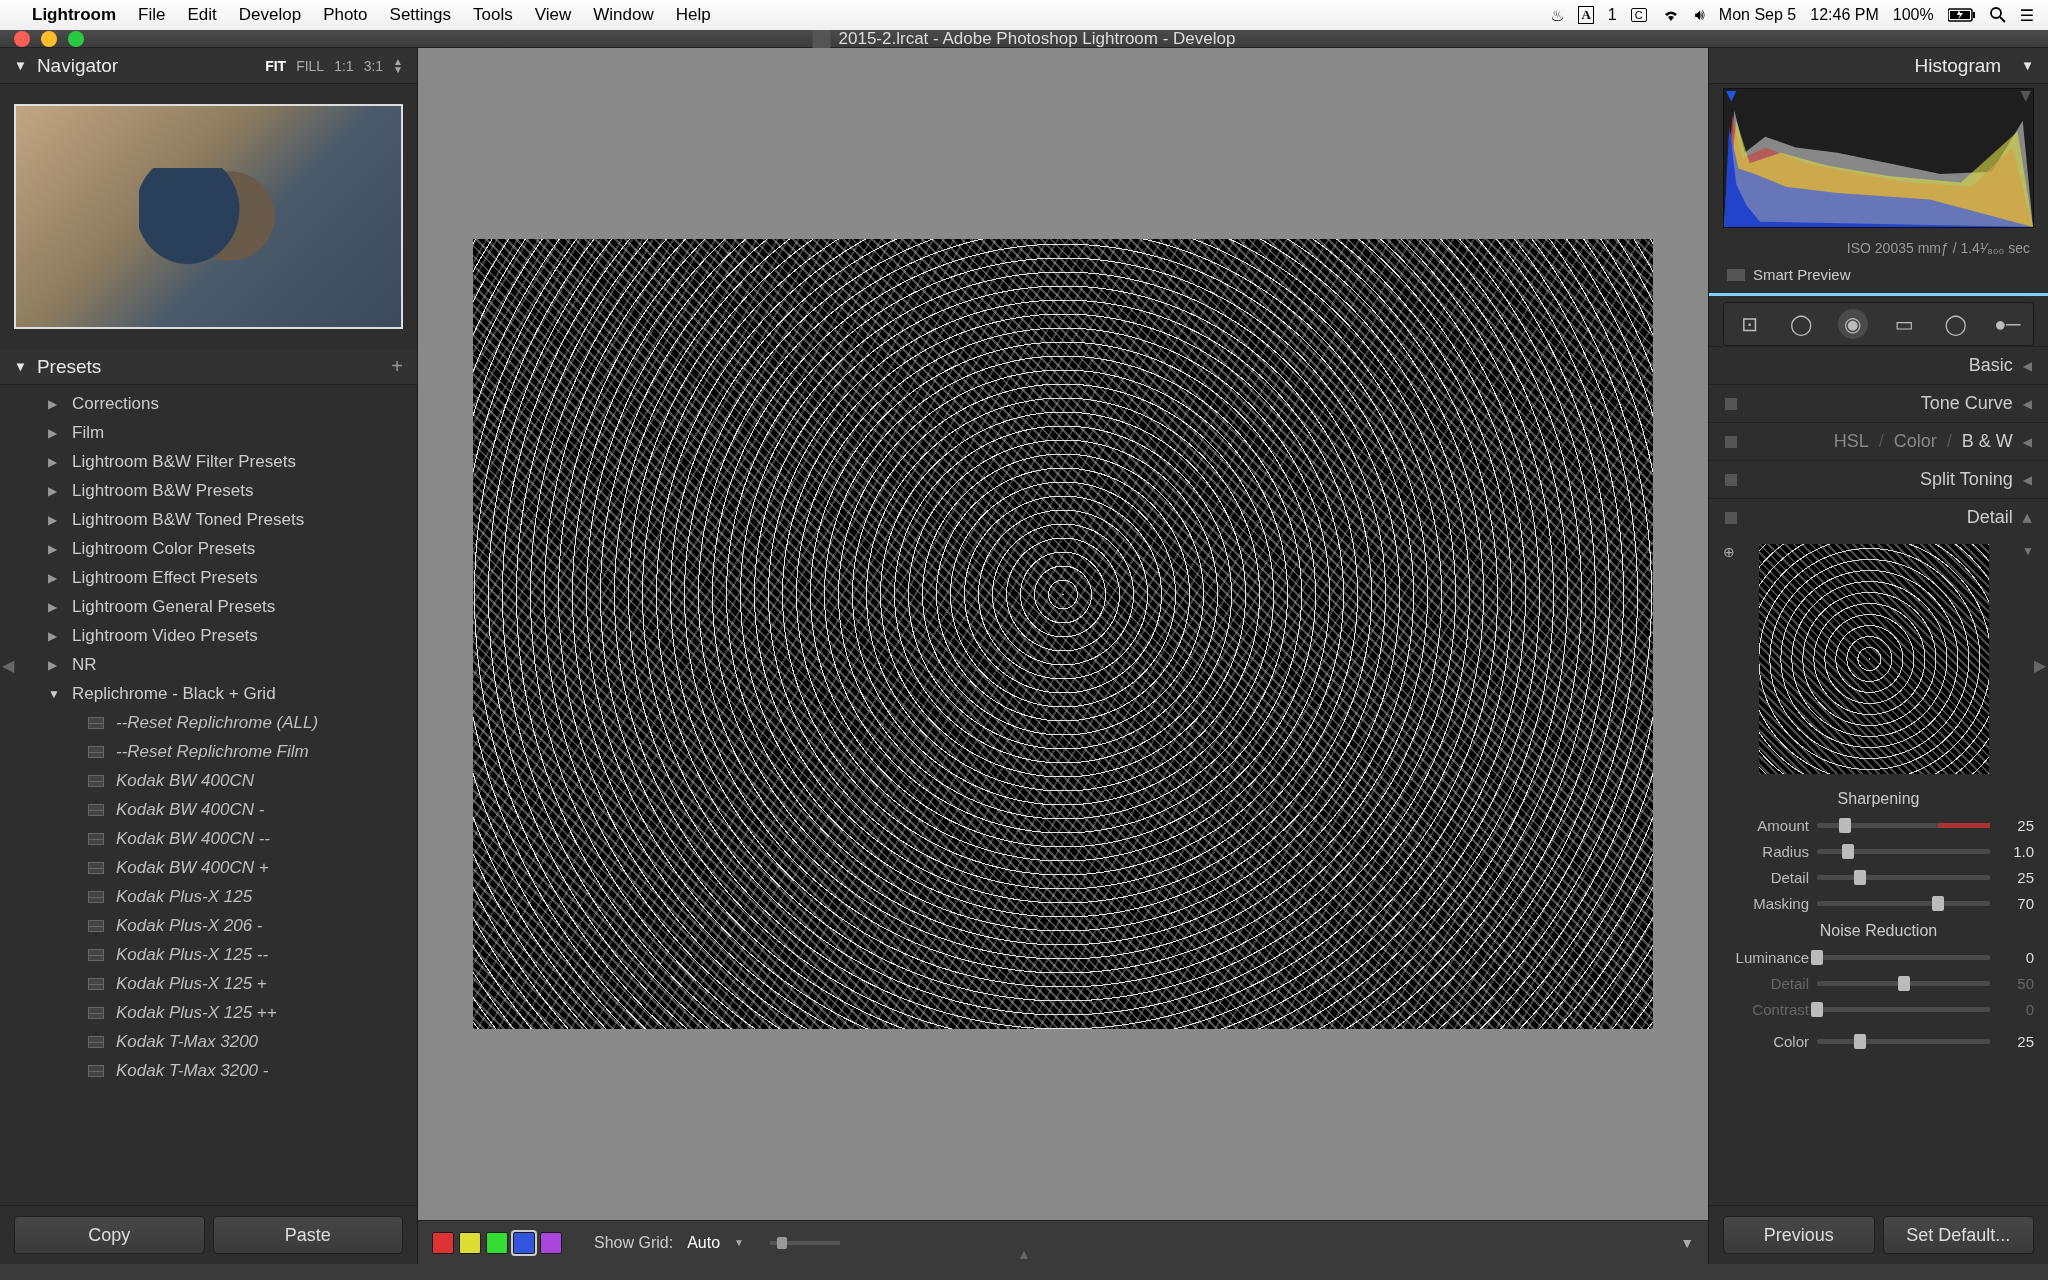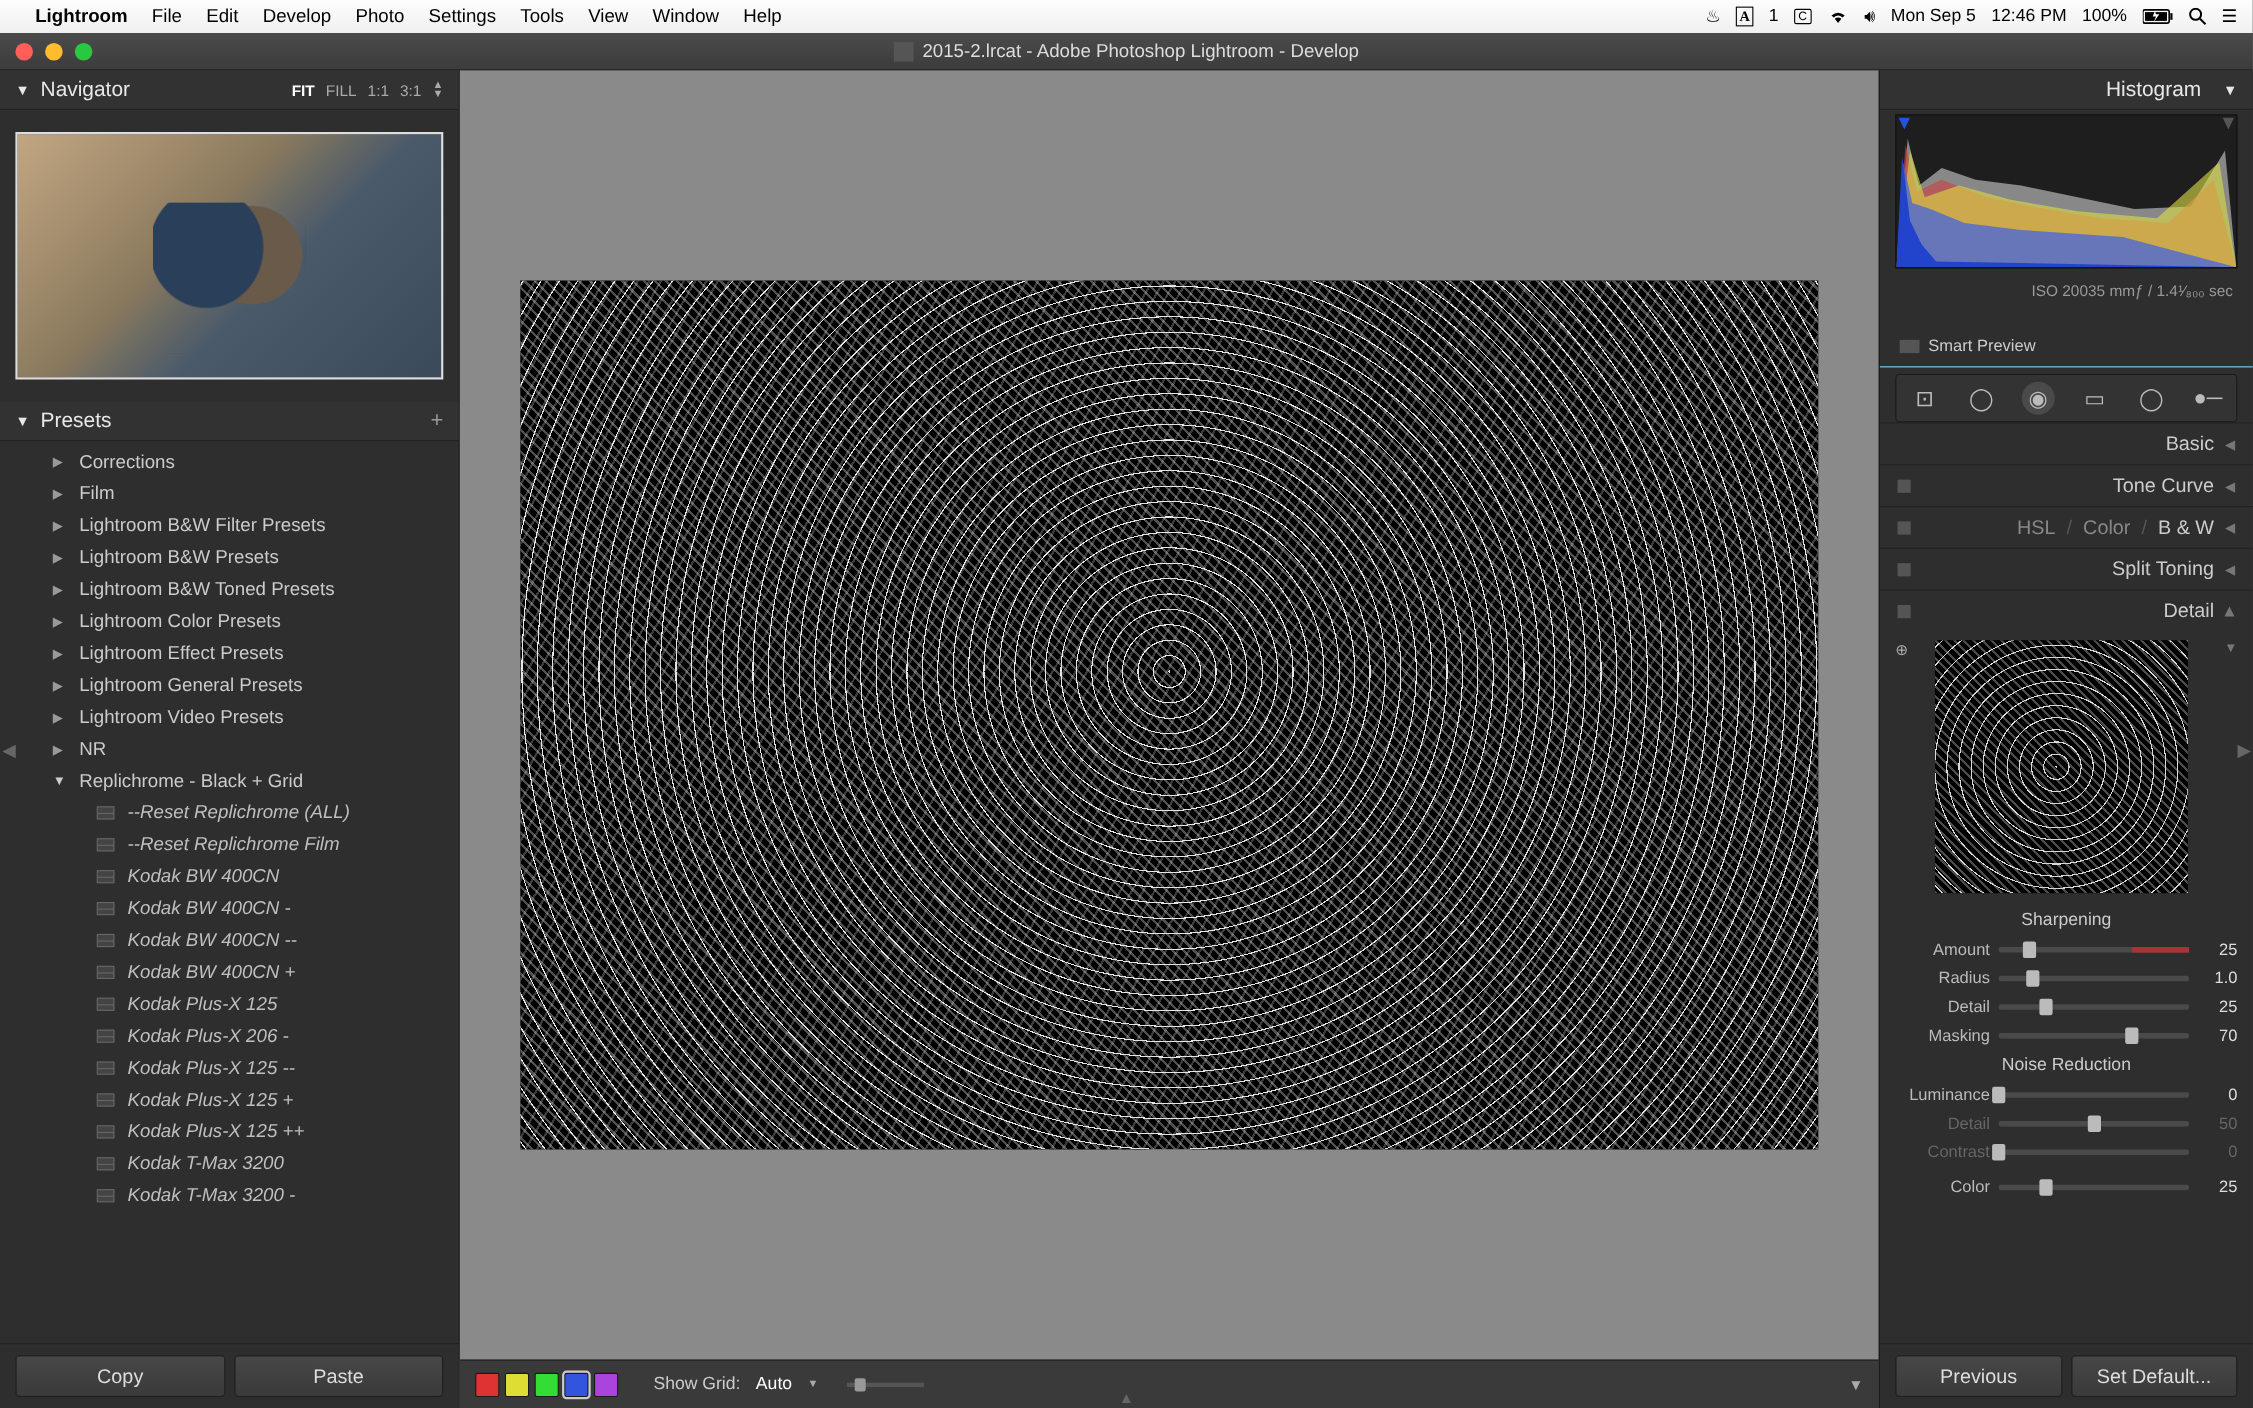--- a/index.html
+++ b/index.html
@@ -8,21 +8,21 @@
 
 .mac-menubar { height: 30px; background: linear-gradient(#fdfdfd, #f0f0f0); display: flex; align-items: center; padding: 0 14px; font-size: 17px; color: #000; }
 .mac-menubar .apple { font-size: 20px; margin-right: 18px; }
 .mac-menubar .app-name { font-weight: bold; margin-right: 22px; }
 .mac-menubar .menu-item { margin-right: 22px; }
 .mac-menubar .spacer { flex: 1; }
 .mac-menubar .status { display: flex; align-items: center; gap: 14px; font-size: 16px; }
 .mac-menubar .status span { display: inline-flex; align-items: center; }
 
 
-.window-titlebar { height: 34px; background: linear-gradient(#4b4b4b,#3c3c3c); display: flex; align-items: center; position: relative; border-bottom: 1px solid #222; }
+.window-titlebar { height: 18px; background: linear-gradient(#4b4b4b,#3c3c3c); display: flex; align-items: center; position: relative; border-bottom: 1px solid #222; }
 .traffic-lights { display: flex; gap: 11px; margin-left: 14px; }
 .traffic-lights span { width: 16px; height: 16px; border-radius: 50%; display: inline-block; }
 .tl-red { background: #ff5f57; } .tl-yellow { background: #ffbd2e; } .tl-green { background: #28c940; }
 .window-title { position: absolute; left: 50%; transform: translateX(-50%); color: #ddd; font-size: 17px; display: flex; align-items: center; gap: 8px; }
 .window-title .lr-icon { width: 18px; height: 18px; background: #555; display: inline-block; }
 
 
 .app-body { display: flex; height: calc(100% - 64px); background: #2a2a2a; }
 .left-panel { width: 418px; background: #2e2e2e; display: flex; flex-direction: column; border-right: 1px solid #1a1a1a; }
 .center-panel { flex: 1; display: flex; flex-direction: column; background: #8a8a8a; }
@@ -71,21 +71,21 @@
 .center-bottom .lbl { color: #ccc; font-size: 16px; margin-left: 18px; }
 .center-bottom .val { color: #fff; font-size: 16px; }
 .center-bottom .mini-slider { width: 70px; height: 4px; background: #555; margin-left: 12px; position: relative; }
 .center-bottom .mini-slider::after { content:''; position:absolute; left:10%; top:-4px; width:10px; height:12px; background:#999; border-radius:2px; }
 .center-bottom .dropdown-chev { margin-left: auto; color: #aaa; font-size: 14px; }
 
 
 .histogram-box { height: 140px; margin: 4px 14px 8px; background: #1e1e1e; position: relative; overflow: hidden; border: 1px solid #111; }
 .histogram-svg { width:100%; height:100%; }
 .histo-meta { display: flex; justify-content: flex-end; padding: 4px 18px 6px; color: #999; font-size: 14px; }
-.smart-preview { display: flex; align-items: center; gap: 8px; padding: 4px 18px 10px; color: #ccc; font-size: 15px; border-bottom: 1px solid #7dd3fc; margin-top: 24px; }
+.smart-preview { display: flex; align-items: center; gap: 8px; padding: 4px 18px 10px; color: #ccc; font-size: 15px; border-bottom: 3px solid #7dd3fc; }
 .sp-icon { width: 18px; height: 12px; background: #555; }
 .tool-strip { display: flex; justify-content: space-around; align-items: center; height: 44px; margin: 6px 14px 0; background: #333; border-radius: 4px; border: 1px solid #1a1a1a; }
 .tool-strip span { width: 30px; height: 30px; display:flex; align-items:center; justify-content:center; color:#bbb; font-size:20px; }
 .tool-strip .active { background:#4a4a4a; border-radius:50%; }
 
 .section-header { height: 38px; display: flex; align-items: center; justify-content: flex-end; padding: 0 16px; font-size: 18px; color: #ccc; gap: 10px; border-top: 1px solid #222; }
 .section-header .switch { width: 12px; height: 12px; background:#555; margin-right:auto; }
 .section-header .tri { font-size: 12px; color:#777; }
 .hsl-row { display:flex; justify-content:flex-end; gap:10px; align-items:center; font-size:18px; }
 .hsl-row .sep { color:#555; }

